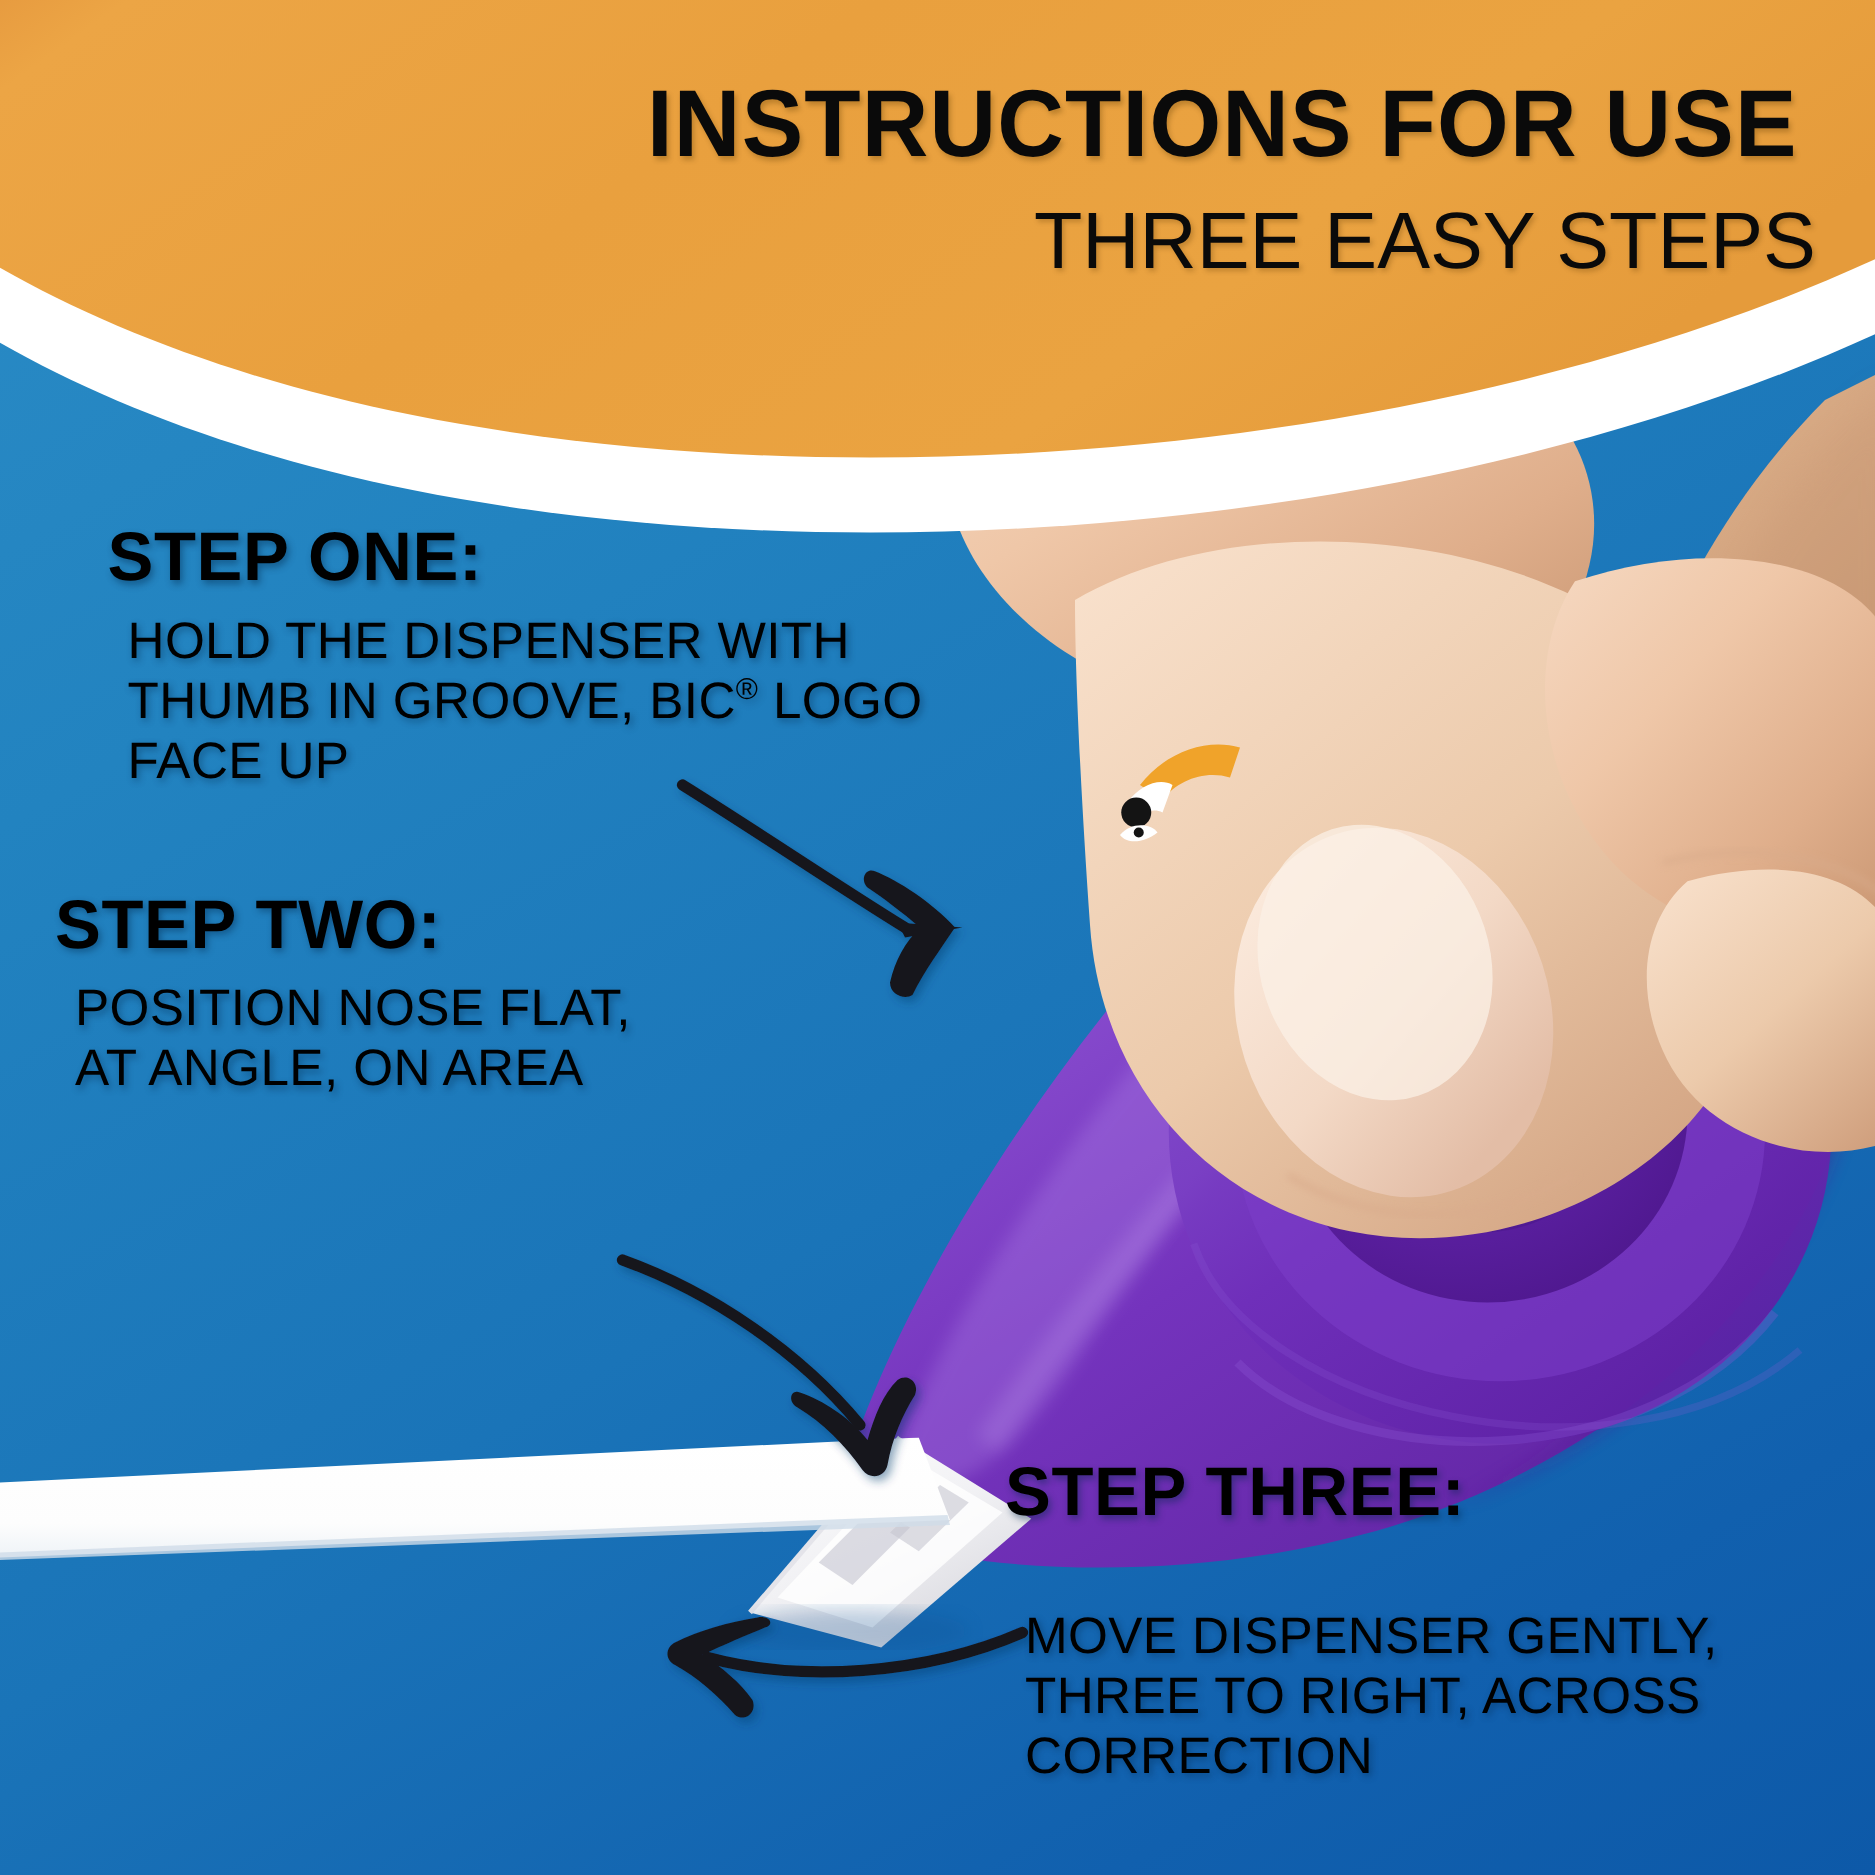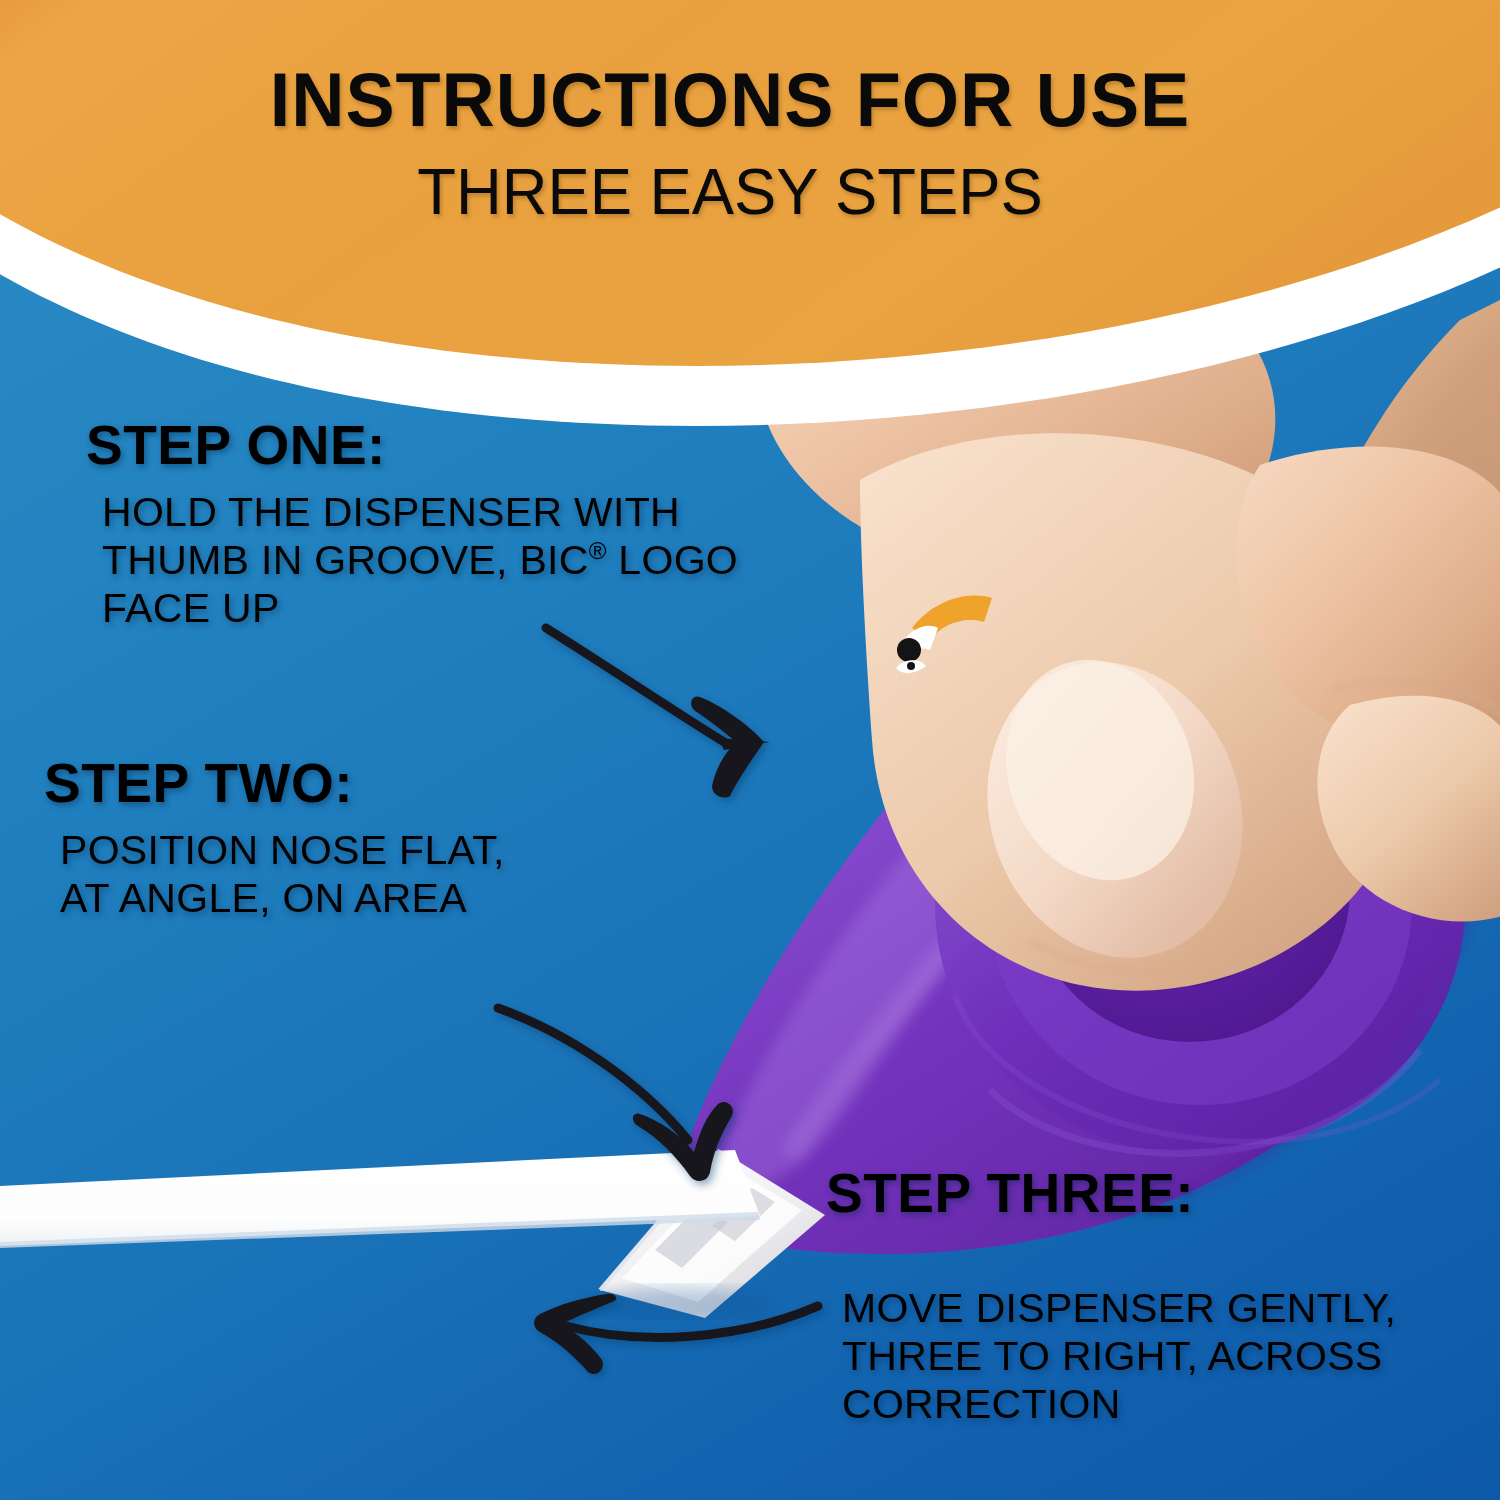--- a/index.html
+++ b/index.html
@@ -14,21 +14,21 @@
   .bg-blue{
     position:absolute;inset:0;
     background:linear-gradient(150deg,#2b8cc6 0%,#2283c0 28%,#1a74b8 58%,#1160ae 85%,#0d59a8 100%);
   }
 
   
   .header-svg{position:absolute;top:0;left:0;width:1500px;height:470px;}
 
   .header-text{
     position:absolute;left:0;top:0;width:1460px;
-    text-align:center;pointer-events:none;
+    text-align:right;pointer-events:none;
   }
   .title{
     margin:0;padding-top:62px;
     font-size:76px;font-weight:700;letter-spacing:1px;
     color:#0a0a0a;line-height:1;
     transform:scaleX(.97);
     text-shadow:2px 3px 4px rgba(90,55,0,.30);
   }
   .subtitle{
     margin:0;padding-top:22px;
@@ -49,22 +49,22 @@
     text-shadow:2px 3px 6px rgba(0,40,75,.45);
   }
   .step-body{
     font-size:41px;font-weight:400;line-height:1.17;
     letter-spacing:.3px;margin:16px;
     text-shadow:2px 3px 6px rgba(0,40,75,.45);
   }
   .step-body .reg{font-size:24px;vertical-align:super;}
 
   #step-one{left:86px;top:418px;width:740px;}
-  #step-two{left:44px;top:756px;width:560px;}
-  #step-three{left:826px;top:1166px;width:640px;}
+  #step-two{left:44px;top:712px;width:560px;}
+  #step-three{left:804px;top:1166px;width:640px;}
 
   
   .arrows{position:absolute;inset:0;width:1500px;height:1500px;}
 
   
   .tape{position:absolute;left:0;top:1150px;width:790px;height:130px;}
 </style>
 </head>
 <body>
 

